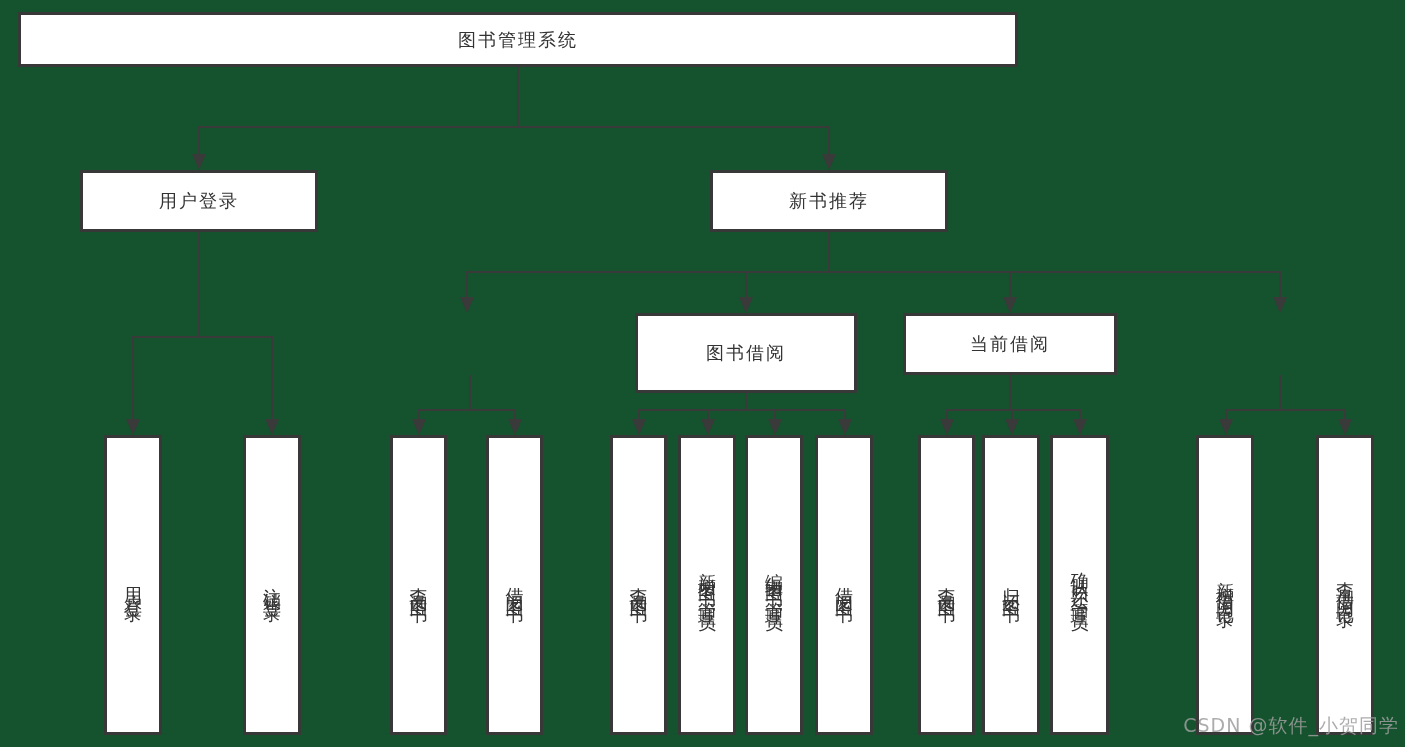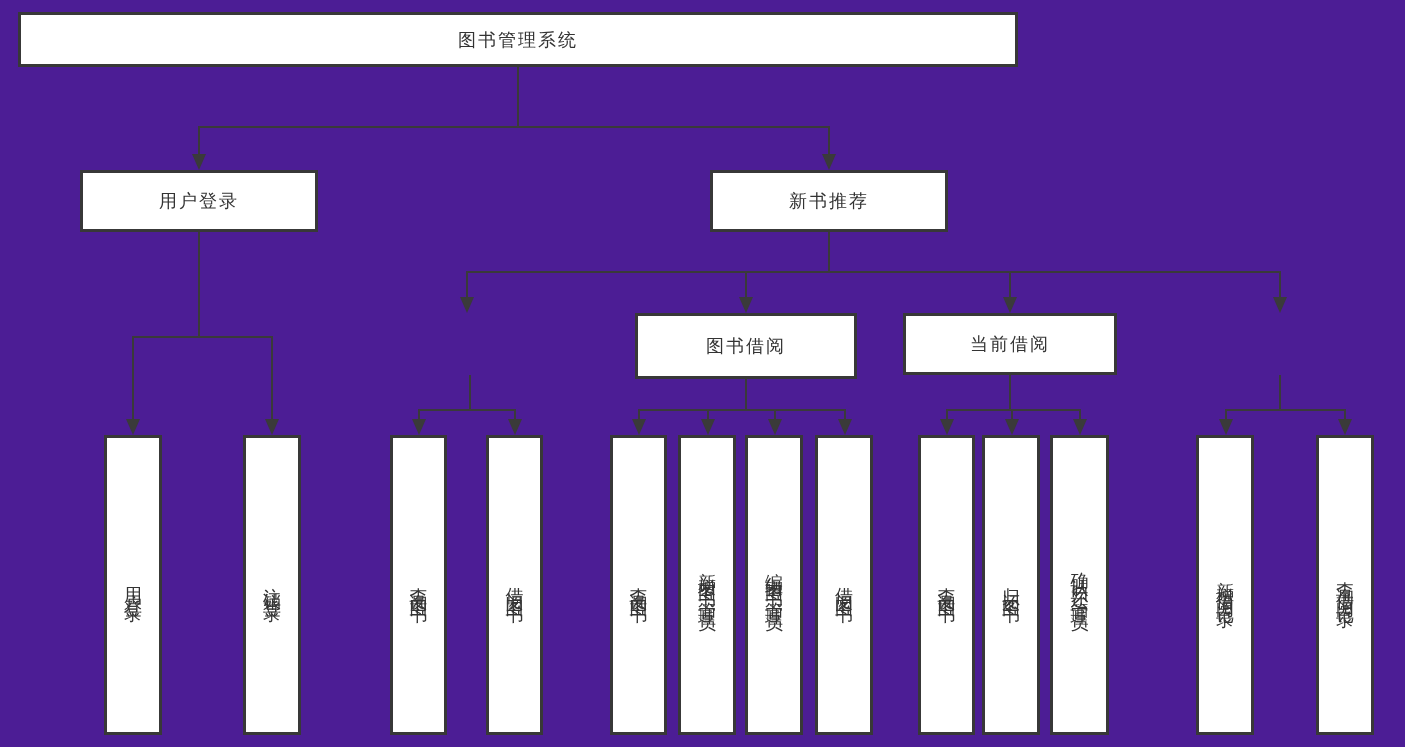--- a/index.html
+++ b/index.html
@@ -1,18 +1,18 @@
 <!DOCTYPE html>
 <html><head>
 <meta charset="utf-8">
 <style>
   * { margin: 0; padding: 0; box-sizing: border-box; }
   html, body { width: 1405px; height: 747px; background: #ffffff; overflow: hidden; }
   body { font-family: "DejaVu Sans", "Liberation Sans", sans-serif; }
-  #canvas { position: relative; width: 1405px; height: 747px; background: #4c1d95; }
+  #canvas { position: relative; width: 1405px; height: 747px; background: #14532d; }
 
   .hbox {
     position: absolute;
     background: #ffffff;
     border: 3px solid #383838;
     display: flex;
     align-items: center;
     justify-content: center;
     font-size: 18px;
     color: #333333;
@@ -93,21 +93,21 @@
   <div class="hline" style="left:466px; top:271px; width:815px;"></div>
   <div class="vline" style="left:466px; top:271px; height:28px;"></div>
   <div class="arrow" style="left:460px; top:297px;"></div>
   <div class="vline" style="left:745px; top:271px; height:28px;"></div>
   <div class="arrow" style="left:739px; top:297px;"></div>
   <div class="vline" style="left:1009px; top:271px; height:28px;"></div>
   <div class="arrow" style="left:1003px; top:297px;"></div>
   <div class="vline" style="left:1279px; top:271px; height:28px;"></div>
   <div class="arrow" style="left:1273px; top:297px;"></div>
 
-  <div class="hbox" style="left:635px; top:313px; width:222px; height:66px;">
+  <div class="hbox" style="left:635px; top:313px; width:222px; height:80px;">
     <span>图书借阅</span>
   </div>
   <div class="hbox" style="left:903px; top:313px; width:214px; height:62px;">
     <span>当前借阅</span>
   </div>
 
   <div class="vline" style="left:469px; top:375px; height:35px;"></div>
   <div class="hline" style="left:418px; top:409px; width:98px;"></div>
   <div class="vline" style="left:418px; top:409px; height:12px;"></div>
   <div class="arrow" style="left:412px; top:419px;"></div>
@@ -178,14 +178,15 @@
     <span>确认归还（管理员）</span>
   </div>
 
   <div class="vbox" style="left:1196px; width:58px;">
     <span>新增借阅记录</span>
   </div>
   <div class="vbox" style="left:1316px; width:58px;">
     <span>查询借阅记录</span>
   </div>
 
+  <div class="watermark">CSDN @软件_小贺同学</div>
 
 </div>
 
 </body></html>

